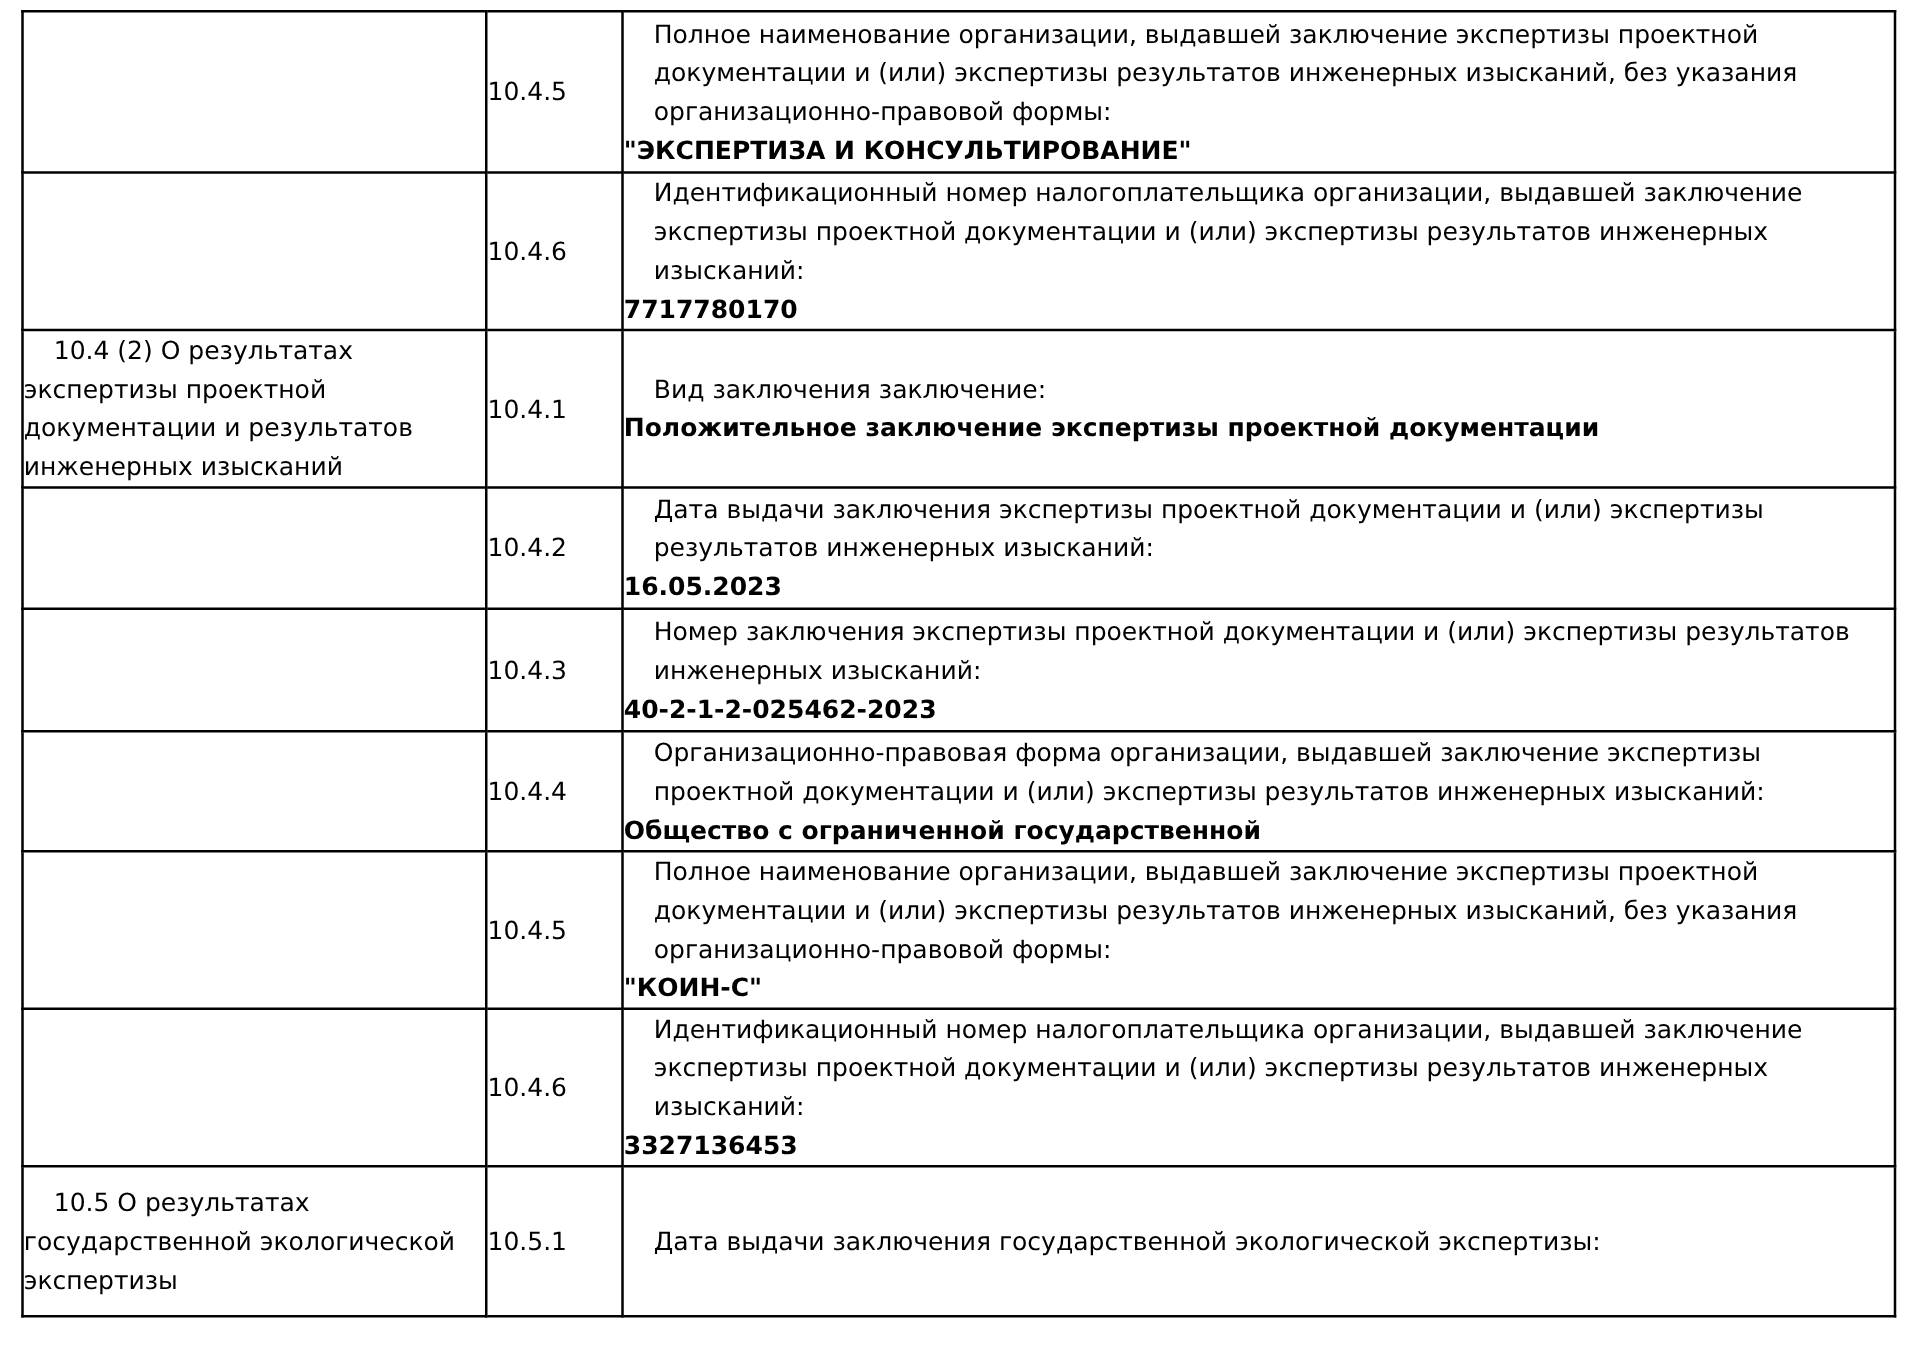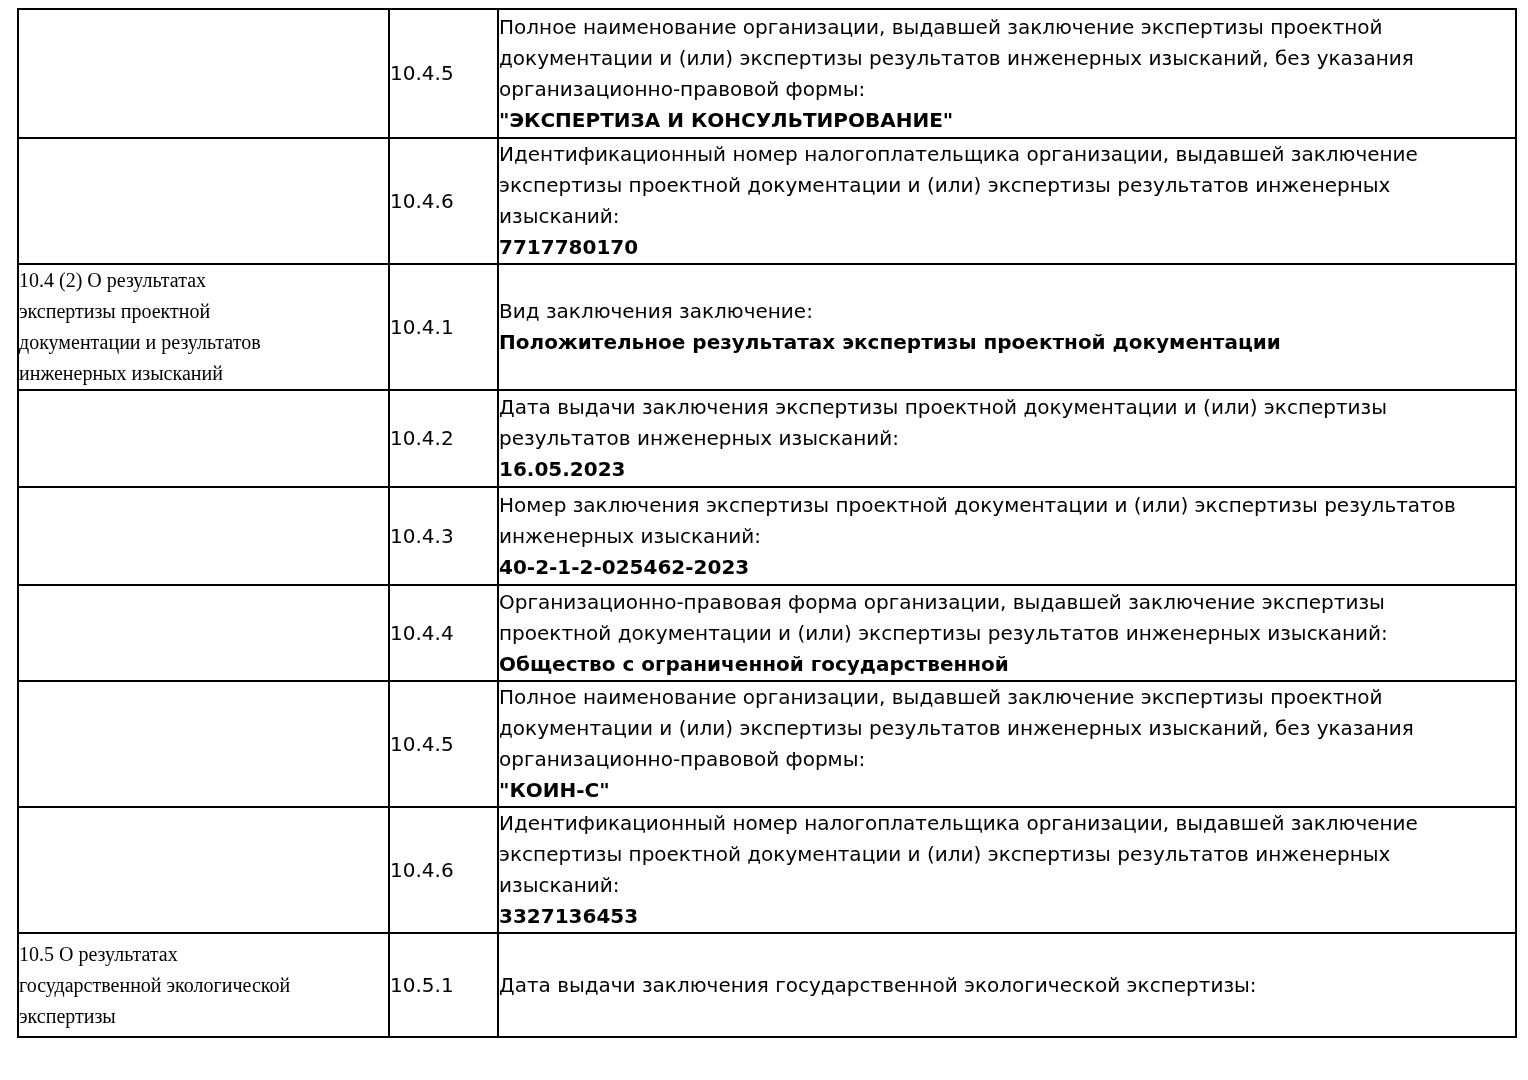--- a/index.html
+++ b/index.html
@@ -30,32 +30,32 @@
     border: 2px solid #000000;
     vertical-align: middle;
     padding: 0;
     font-size: 20px;
     line-height: 31px;
     overflow: hidden;
   }
   td.section-cell {
     padding-left: 4px;
     padding-right: 2px;
-    font-family: Liberation Serif, serif;
   }
   td.num-cell {
     padding-left: 6px;
     margin-top: 12px;
   }
   td.content-cell {
     padding-left: 6px;
     padding-right: 4px;
   }
   .wrap-text {
     white-space: pre-wrap;
+    margin-left: 24px;
   }
   .field-value {
     font-weight: bold;
     white-space: pre-wrap;
   }
   .field-value:empty { display: none; }
 </style>
 </head>
 <body>
 
@@ -88,21 +88,21 @@
         </td>
       </tr>
       <tr style="height:126px">
         <td class="section-cell"><span class="wrap-text">10.4 (2) О результатах
 экспертизы проектной
 документации и результатов
 инженерных изысканий</span></td>
         <td class="num-cell"><span>10.4.1</span></td>
         <td class="content-cell">
           <div class="wrap-text">Вид заключения заключение:</div>
-          <div class="field-value">Положительное результатах экспертизы проектной документации</div>
+          <div class="field-value">Положительное заключение экспертизы проектной документации</div>
         </td>
       </tr>
       <tr style="height:97px">
         <td class="section-cell"><span class="wrap-text"></span></td>
         <td class="num-cell"><span>10.4.2</span></td>
         <td class="content-cell">
           <div class="wrap-text">Дата выдачи заключения экспертизы проектной документации и (или) экспертизы
 результатов инженерных изысканий:</div>
           <div class="field-value">16.05.2023</div>
         </td>
@@ -138,21 +138,21 @@
       <tr style="height:125px">
         <td class="section-cell"><span class="wrap-text"></span></td>
         <td class="num-cell"><span>10.4.6</span></td>
         <td class="content-cell">
           <div class="wrap-text">Идентификационный номер налогоплательщика организации, выдавшей заключение
 экспертизы проектной документации и (или) экспертизы результатов инженерных
 изысканий:</div>
           <div class="field-value">3327136453</div>
         </td>
       </tr>
-      <tr style="height:104px">
+      <tr style="height:120px">
         <td class="section-cell"><span class="wrap-text">10.5 О результатах
 государственной экологической
 экспертизы</span></td>
         <td class="num-cell"><span>10.5.1</span></td>
         <td class="content-cell">
           <div class="wrap-text">Дата выдачи заключения государственной экологической экспертизы:</div>
 
         </td>
       </tr>
     </tbody>

